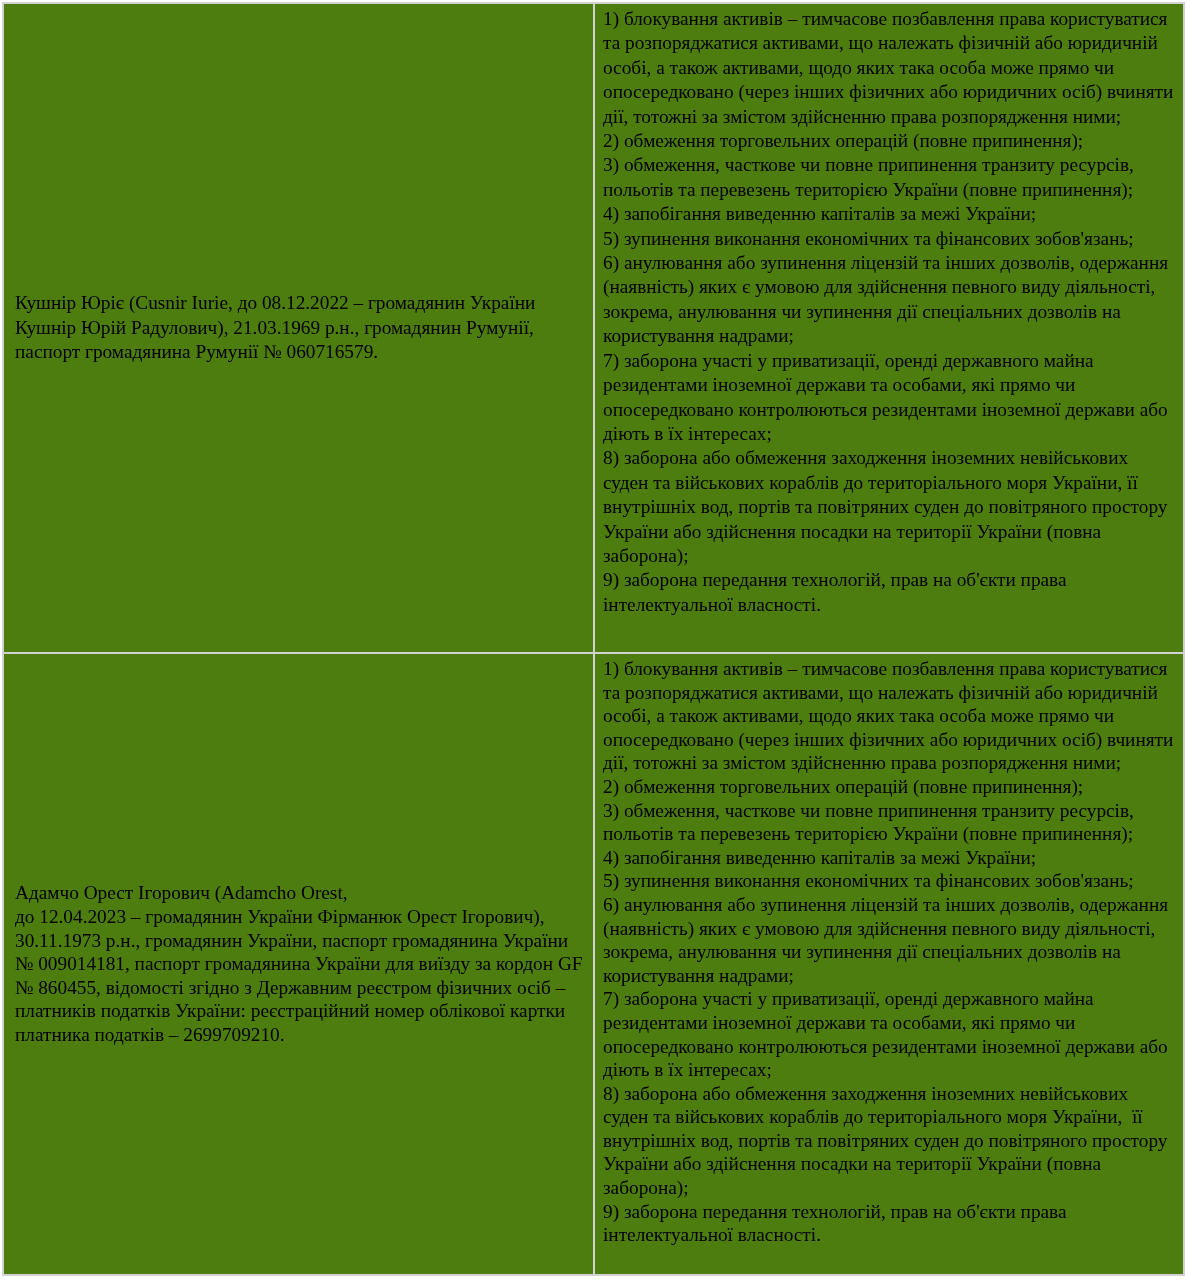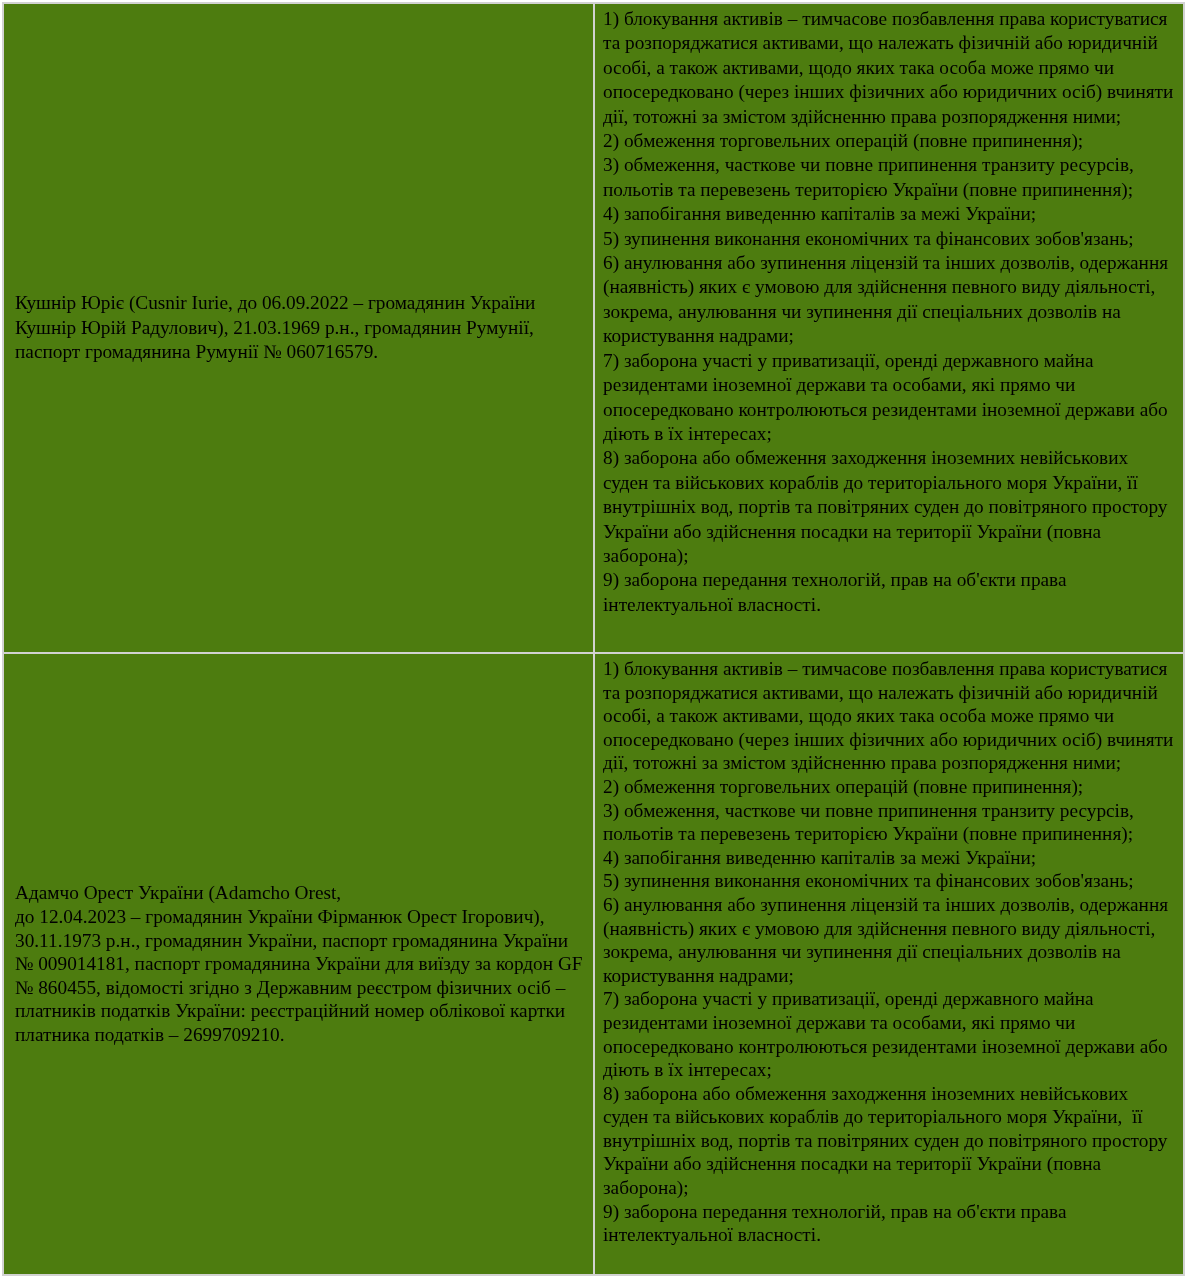--- a/index.html
+++ b/index.html
@@ -57,41 +57,41 @@
 <div class="page">
   <table class="sanctions-table">
     <colgroup>
       <col class="person-col">
       <col class="sanction-col">
     </colgroup>
     <tbody>
       <tr class="row-1">
         <td class="person-cell">
           <div class="cell-text">
-              <div class="para">Кушнір Юріє (Cusnir Iurie, до 06.09.2022 – громадянин України Кушнір Юрій Радулович), 21.03.1969 р.н., громадянин Румунії, паспорт громадянина Румунії № 060716579.</div>
+              <div class="para">Кушнір Юріє (Cusnir Iurie, до 08.12.2022 – громадянин України Кушнір Юрій Радулович), 21.03.1969 р.н., громадянин Румунії, паспорт громадянина Румунії № 060716579.</div>
             </div>
         </td>
         <td class="sanctions-cell">
           <div class="cell-text">
               <div class="para">1) блокування активів – тимчасове позбавлення права користуватися та розпоряджатися активами, що належать фізичній або юридичній особі, а також активами, щодо яких така особа може прямо чи опосередковано (через інших фізичних або юридичних осіб) вчиняти дії, тотожні за змістом здійсненню права розпорядження ними;</div>
               <div class="para">2) обмеження торговельних операцій (повне припинення);</div>
               <div class="para">3) обмеження, часткове чи повне припинення транзиту ресурсів, польотів та перевезень територією України (повне припинення);</div>
               <div class="para">4) запобігання виведенню капіталів за межі України;</div>
               <div class="para">5) зупинення виконання економічних та фінансових зобов'язань;</div>
               <div class="para">6) анулювання або зупинення ліцензій та інших дозволів, одержання (наявність) яких є умовою для здійснення певного виду діяльності, зокрема, анулювання чи зупинення дії спеціальних дозволів на користування надрами;</div>
               <div class="para">7) заборона участі у приватизації, оренді державного майна резидентами іноземної держави та особами, які прямо чи опосередковано контролюються резидентами іноземної держави або діють в їх інтересах;</div>
               <div class="para">8) заборона або обмеження заходження іноземних невійськових суден та військових кораблів до територіального моря України, її внутрішніх вод, портів та повітряних суден до повітряного простору України або здійснення посадки на території України (повна заборона);</div>
               <div class="para">9) заборона передання технологій, прав на об'єкти права інтелектуальної власності.</div>
             </div>
         </td>
       </tr>
       <tr class="row-2">
         <td class="person-cell">
           <div class="cell-text">
-              <div class="para">Адамчо Орест України (Adamcho Orest,</div>
+              <div class="para">Адамчо Орест Ігорович (Adamcho Orest,</div>
               <div class="para">до 12.04.2023 – громадянин України Фірманюк Орест Ігорович), 30.11.1973 р.н., громадянин України, паспорт громадянина України № 009014181, паспорт громадянина України для виїзду за кордон GF № 860455, відомості згідно з Державним реєстром фізичних осіб – платників податків України: реєстраційний номер облікової картки платника податків – 2699709210.</div>
             </div>
         </td>
         <td class="sanctions-cell">
           <div class="cell-text">
               <div class="para">1) блокування активів – тимчасове позбавлення права користуватися та розпоряджатися активами, що належать фізичній або юридичній особі, а також активами, щодо яких така особа може прямо чи опосередковано (через інших фізичних або юридичних осіб) вчиняти дії, тотожні за змістом здійсненню права розпорядження ними;</div>
               <div class="para">2) обмеження торговельних операцій (повне припинення);</div>
               <div class="para">3) обмеження, часткове чи повне припинення транзиту ресурсів, польотів та перевезень територією України (повне припинення);</div>
               <div class="para">4) запобігання виведенню капіталів за межі України;</div>
               <div class="para">5) зупинення виконання економічних та фінансових зобов'язань;</div>

